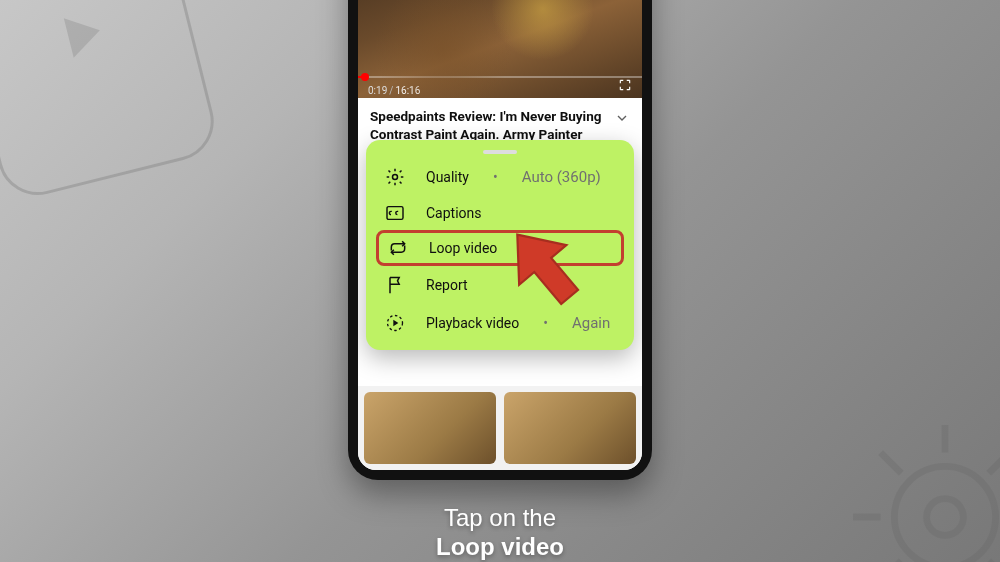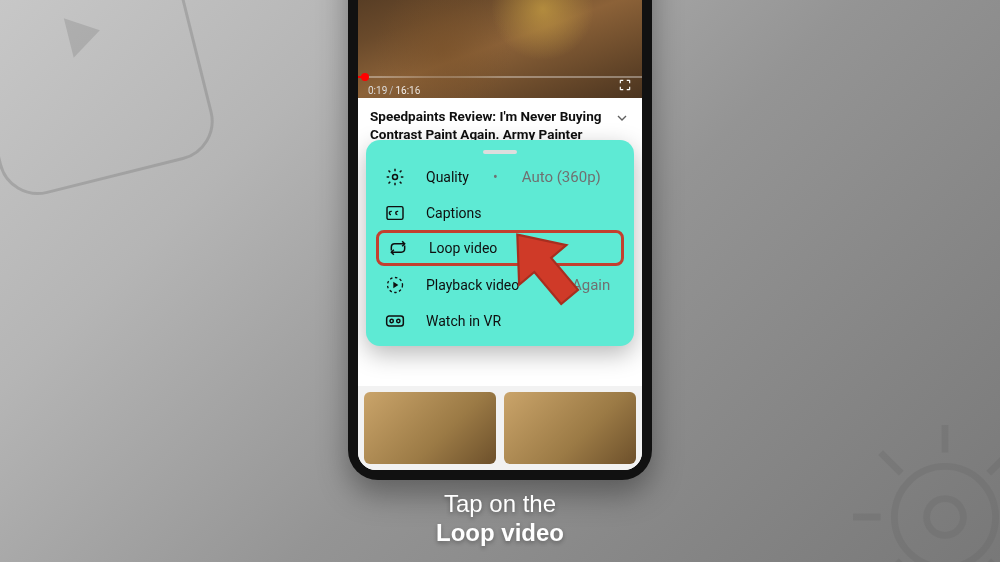--- a/index.html
+++ b/index.html
@@ -65,21 +65,21 @@
   }
   .title-text { flex: 1; font-size: 13.5px; font-weight: 700; color: #0f0f0f; line-height: 1.3;}
   .chev { flex: none; padding-top:2px;}
 
   .thumb-row{position:absolute;left:0;right:0;bottom:0;height:84px;background:#f2f2f2;display:flex;gap:8px;padding:6px;}
   .thumb{flex:1;border-radius:6px;background:linear-gradient(135deg,#caa46a,#9b7a45 60%,#6d502b);}
 
   
   .sheet {
     position: absolute; left: 8px; right: 8px; top: 204px;
-    background: #5eead4; border-radius: 14px;
+    background: #bef264; border-radius: 14px;
     box-shadow: 0 8px 24px rgba(0,0,0,0.28);
     padding: 8px 0;
     z-index: 5;
   }
   .handle{width:34px;height:4px;border-radius:3px;background:#ddd;margin:2px auto 4px;}
   .item {
     display: flex; align-items: center;
     padding: 9px 18px; gap: 20px;
     font-size: 14px; color: #0f0f0f;
   }
@@ -91,21 +91,21 @@
     border: 3px solid #c33f2f; border-radius: 8px;
     margin: 0 10px; padding: 6px 8px;
   }
 
   .arrow {
     position: absolute; left: 492px; top: 215px; z-index: 8;
     transform: rotate(0deg);
   }
 
   .caption {
-    position: absolute; left: 0; right: 0; top: 490px; text-align: center;
+    position: absolute; left: 0; right: 0; top: 504px; text-align: center;
     color: #fff; font-size: 24px; line-height: 1.2;
     font-family: "Segoe UI", Arial, sans-serif;
     text-shadow: 0 2px 4px rgba(0,0,0,0.3);
   }
   .caption .l1{font-weight:400;}
   .caption .l2{font-weight:700;}
 </style>
 </head>
 <body>
 
@@ -193,44 +193,43 @@
                 <path d="M17 2l3 3-3 3"></path>
                 <path d="M4 13V9a4 4 0 014-4h12"></path>
                 <path d="M7 18l-3-3 3-3"></path>
                 <path d="M20 7v4a4 4 0 01-4 4H4"></path>
               </svg>
           </span>
           <span class="lbl">Loop video</span>
           <span class="meta" style="margin-left:10px;">Off</span>
         </div>
 
+        <div class="item">
+          <span class="ico">
+            <svg width="18" height="20" viewBox="0 0 20 24" fill="none" stroke="#0f0f0f" stroke-width="1.8">
+                <path d="M4 22V3"></path>
+                <path d="M4 3h11l-2 4 2 4H4"></path>
+              </svg>
+          </span>
+          <span class="lbl">Report</span>
+        </div>
 
 
         <div class="item">
           <span class="ico">
             <svg width="20" height="20" viewBox="0 0 24 24" fill="none" stroke="#0f0f0f" stroke-width="1.6">
                 <circle cx="12" cy="12" r="9" stroke-dasharray="3 3"></circle>
                 <path d="M10 8l6 4-6 4z" fill="#0f0f0f" stroke="none"></path>
               </svg>
           </span>
           <span class="lbl">Playback video</span>
           <span class="dot-sep">•</span>
           <span class="meta">Again</span>
         </div>
 
-        <div class="item">
-          <span class="ico">
-            <svg width="20" height="14" viewBox="0 0 24 16" fill="none" stroke="#0f0f0f" stroke-width="1.8">
-                <rect x="2" y="2" width="20" height="12" rx="3"></rect>
-                <circle cx="8" cy="8" r="2"></circle>
-                <circle cx="16" cy="8" r="2"></circle>
-              </svg>
-          </span>
-          <span class="lbl">Watch in VR</span>
-        </div>
       </div>
 
     </div>
   </div>
 
   <svg class="arrow" width="110" height="110" viewBox="0 0 100 100">
     <g transform="rotate(-40 50 50)">
       <path d="M50 8 L78 44 L60 44 L60 82 L40 82 L40 44 L22 44 Z" fill="#cf3a28" stroke="#a72e1f" stroke-width="2"></path>
     </g>
   </svg>

